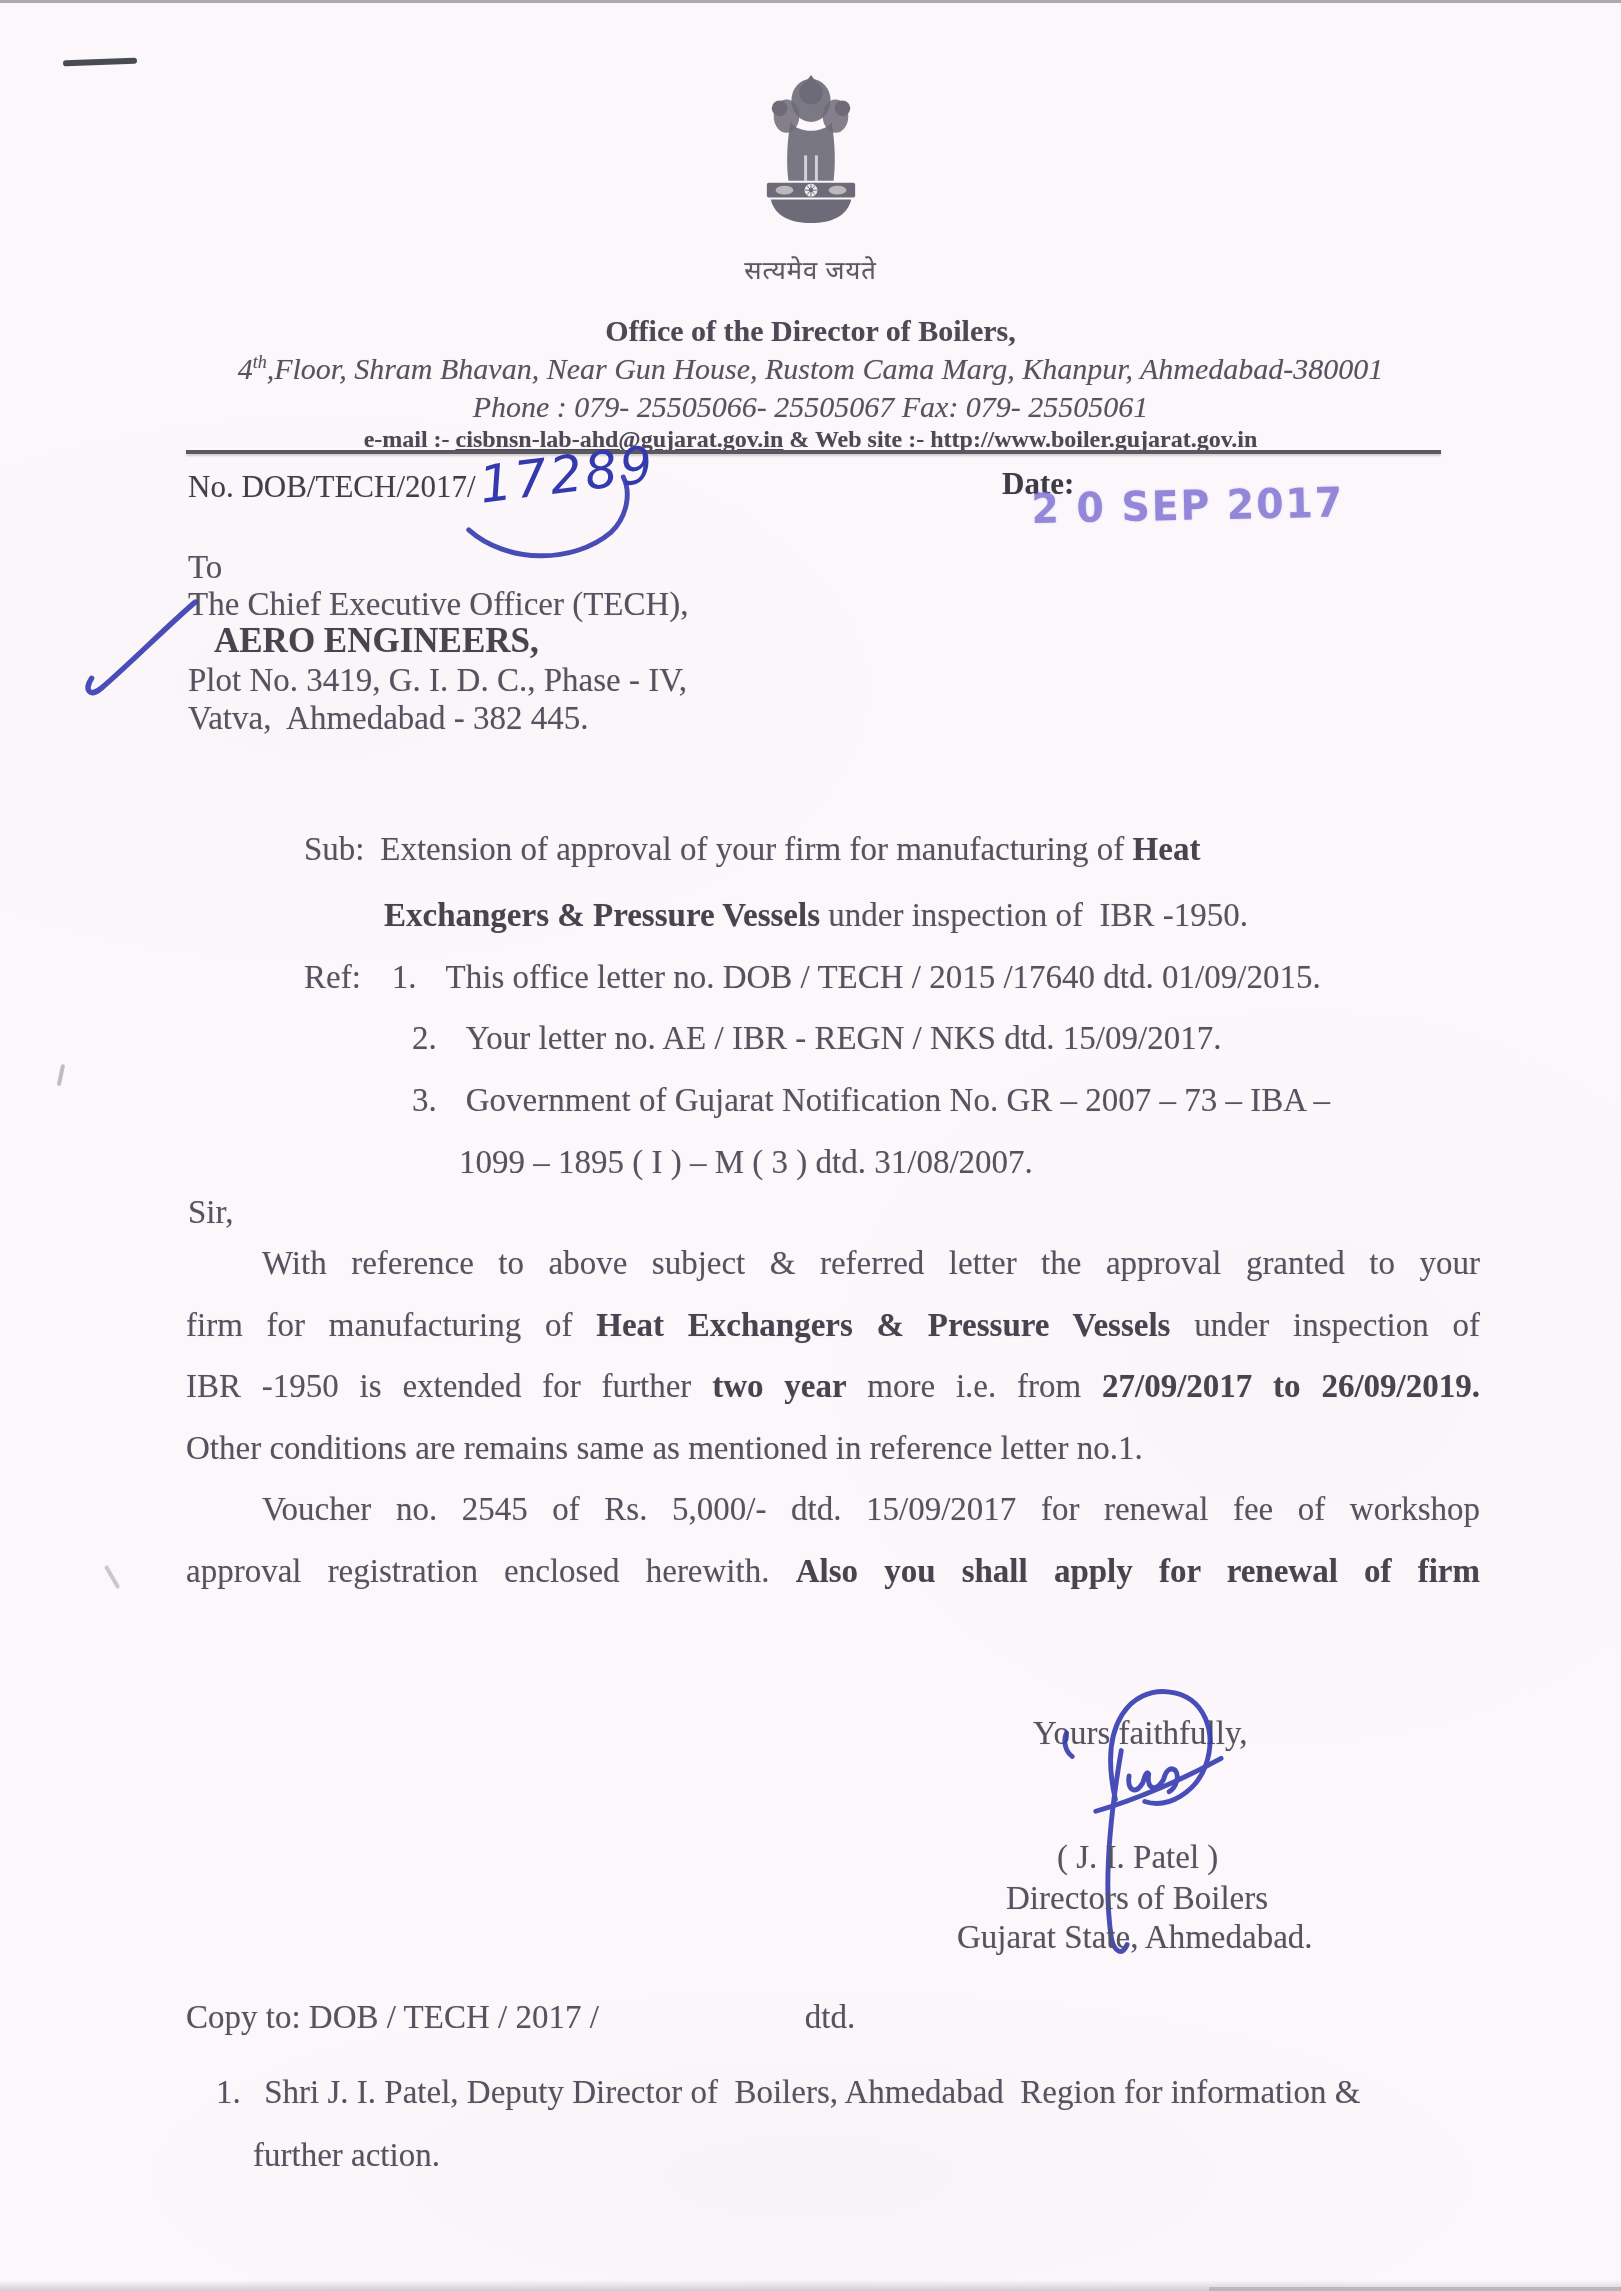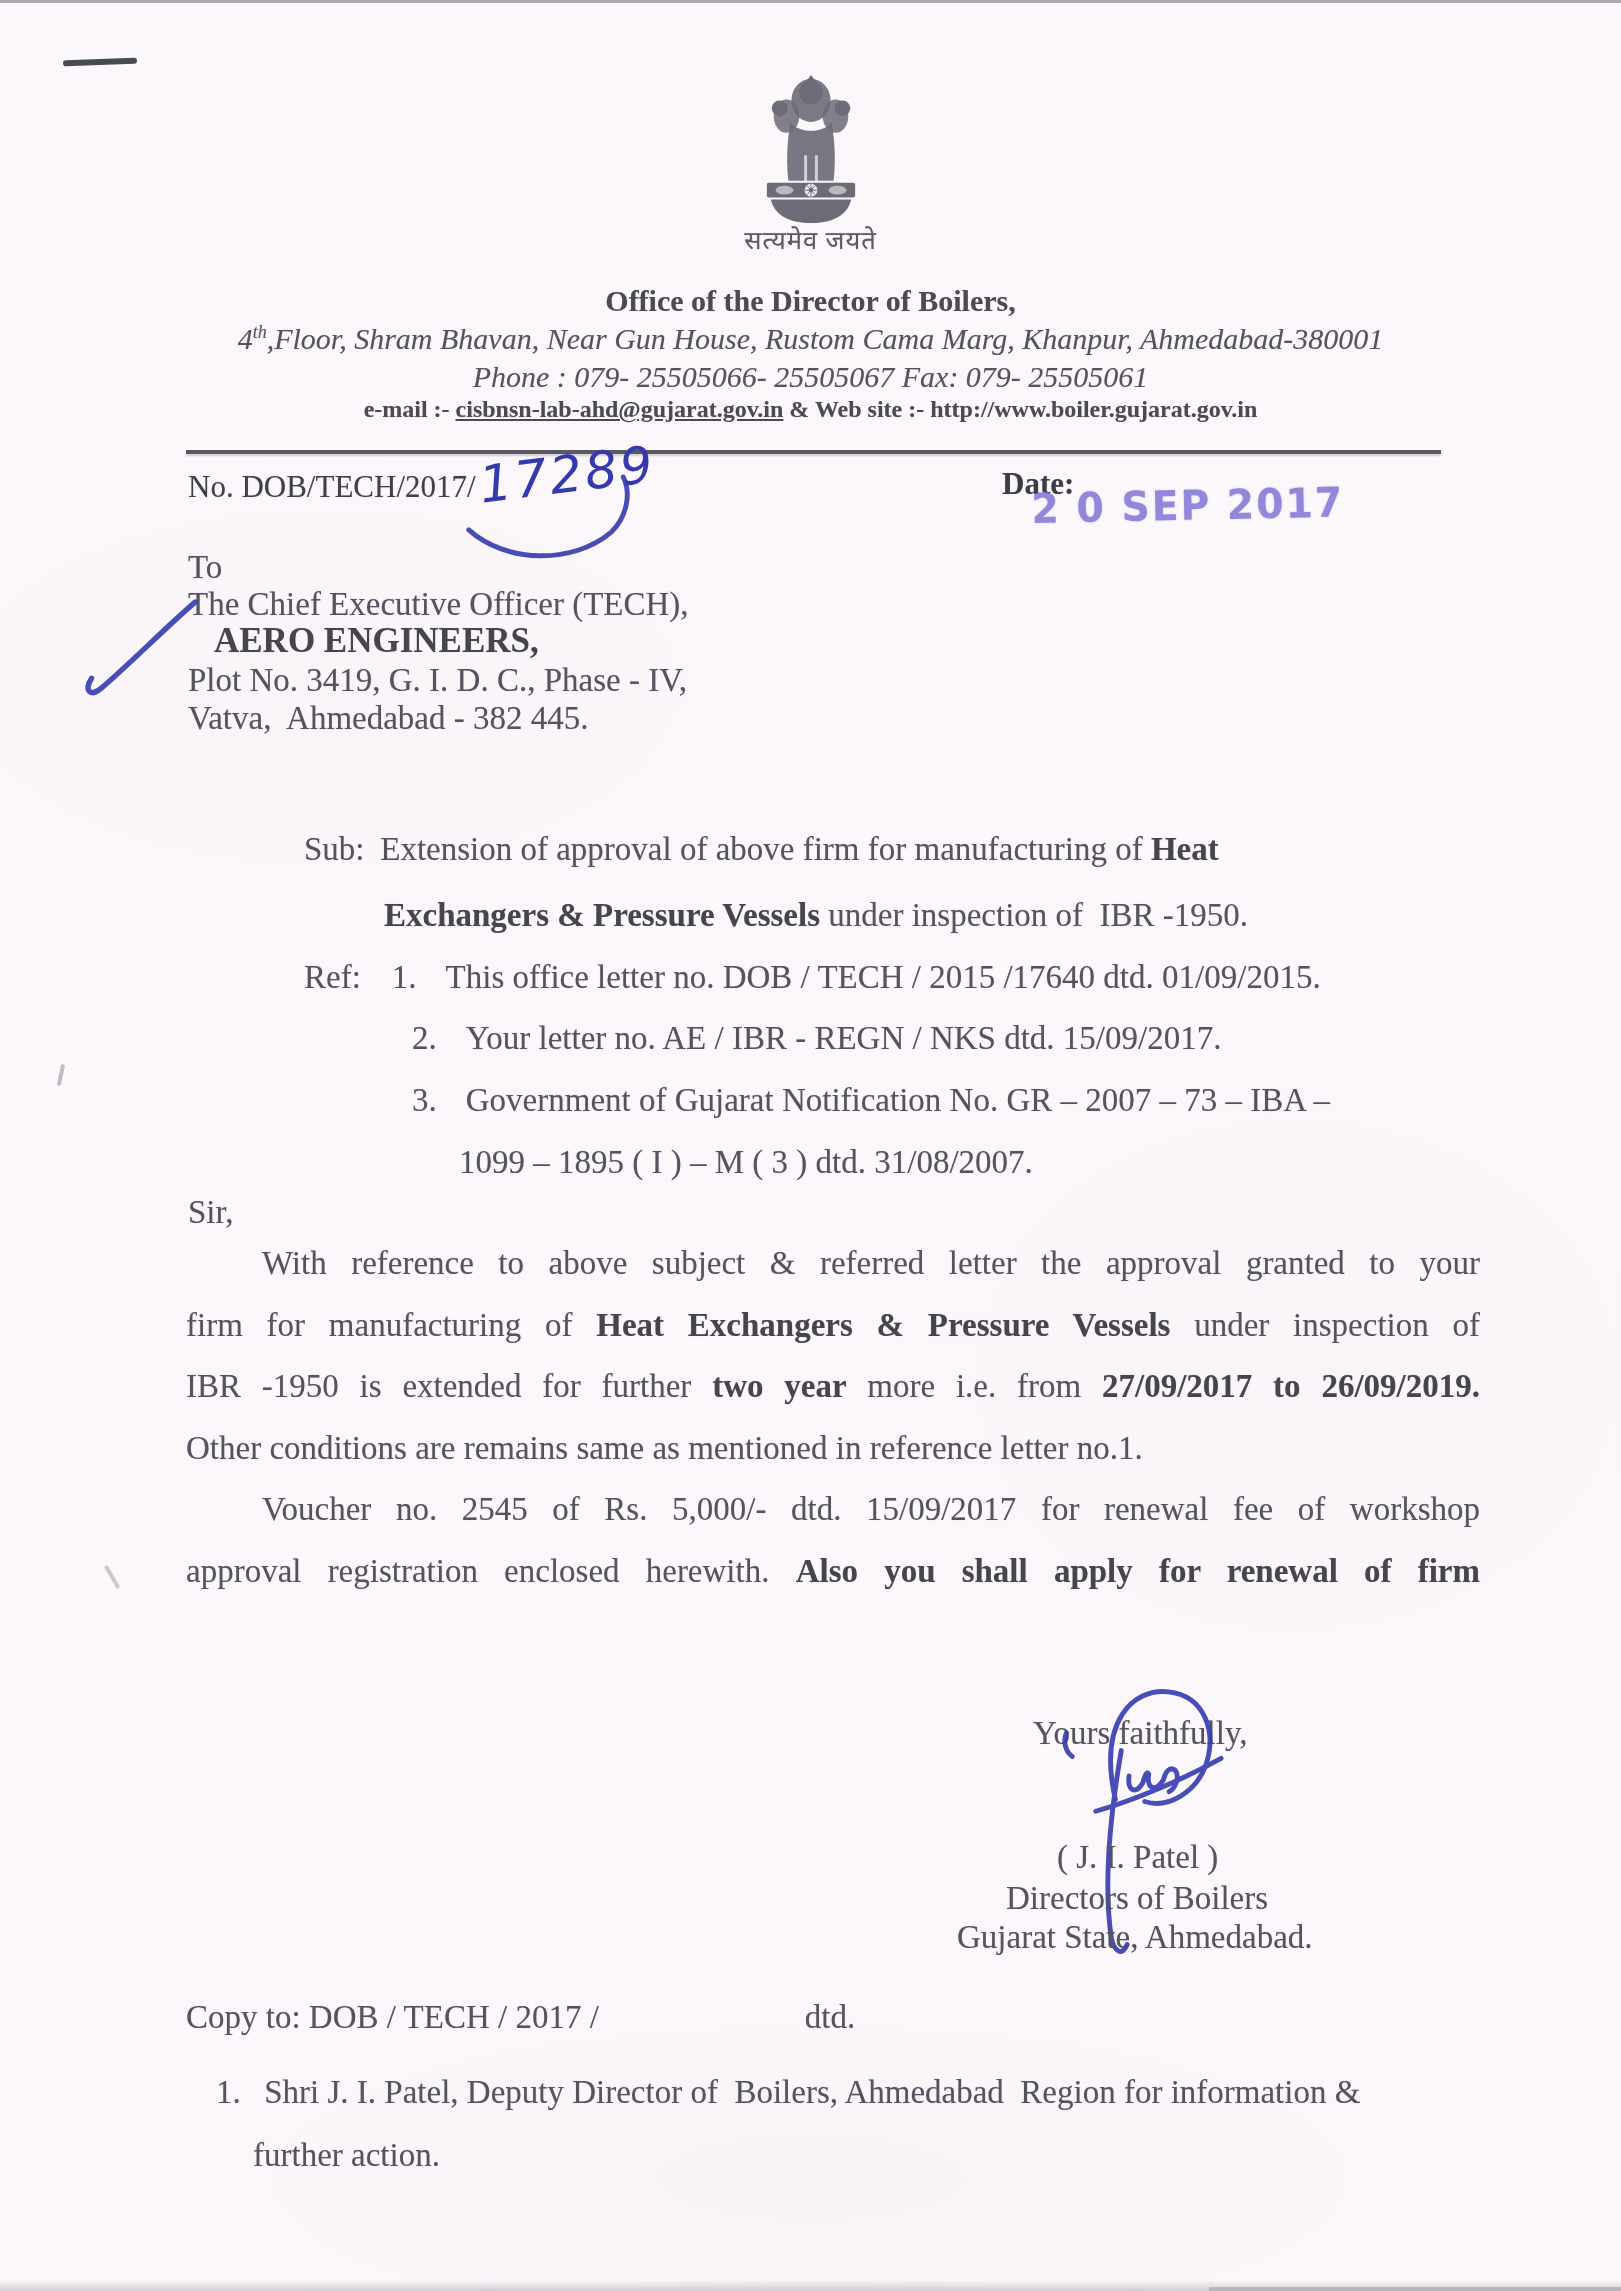--- a/index.html
+++ b/index.html
@@ -11,21 +11,21 @@
     background-image:
       radial-gradient(ellipse 588px 294px at 20% 30%, rgba(214,204,216,0.05), transparent),
       radial-gradient(ellipse 490px 392px at 80% 60%, rgba(214,204,216,0.06), transparent),
       radial-gradient(ellipse 686px 196px at 50% 95%, rgba(200,196,204,0.08), transparent);
     overflow:hidden;
     font-family:"Liberation Serif", serif;
     color:#54535f;
   }
   .t{position:absolute;line-height:1.22;white-space:pre;font-size:33px;
      text-shadow:0 0 1px rgba(84,83,95,0.30);}
-  .c{left:0;width:1621px;text-align:center;}
+  .c{left:0;width:1621px;text-align:center;margin-top:30px;}
   .bold{font-weight:bold;color:#46454f;}
   .jl{white-space:normal;text-align:justify;text-align-last:justify;box-sizing:border-box;}
   .topline{position:absolute;left:0;top:0;width:1621px;height:2.9px;background:#928f95;opacity:.75;}
   .dash{position:absolute;left:63px;top:59px;width:74px;height:5.9px;background:#484b51;
         border-radius:2.9px;transform:rotate(-2deg);}
   .rule{position:absolute;left:186px;top:450px;width:1255px;height:3.9px;background:#5a5961;
         box-shadow:0 2px 2px rgba(90,89,97,0.25);}
   .motto{font-size:25.5px;color:#5b5a64;letter-spacing:1px;}
   .office{font-size:30px;font-weight:bold;color:#4a4954;}
   .addr{font-size:30px;font-style:italic;}
@@ -99,21 +99,21 @@
 
   <div class="t" style="left:188px;top:547px;">To</div>
   <div class="t" style="left:188px;top:584px;">The Chief Executive Officer (TECH),</div>
   <div class="t bold aero" style="left:182px;top:620px;margin-left:32px;">AERO ENGINEERS,</div>
   <div class="t" style="left:188px;top:660px;">Plot No. 3419, G. I. D. C., Phase - IV,</div>
   <div class="t" style="left:188px;top:698px;">Vatva,  Ahmedabad - 382 445.</div>
   <svg style="position:absolute;left:76px;top:596px;" width="127" height="110" viewBox="0 0 130 112">
     <path d="M122,6 C96,28 52,72 26,94 C14,104 8,96 16,84" stroke="#353bb0" stroke-width="5.5" fill="none" stroke-linecap="round" opacity=".9"></path>
   </svg>
 
-  <div class="t" style="left:304px;top:829px;"><span>Sub:</span><span style="margin-left:15.7px;">Extension of approval of above firm for manufacturing of </span><span class="bold">Heat</span></div>
+  <div class="t" style="left:304px;top:829px;"><span>Sub:</span><span style="margin-left:15.7px;">Extension of approval of your firm for manufacturing of </span><span class="bold">Heat</span></div>
   <div class="t" style="left:384px;top:895px;"><span class="bold">Exchangers &amp; Pressure Vessels</span><span> under inspection of  IBR -1950.</span></div>
 
   <div class="t" style="left:304px;top:957px;"><span>Ref:</span><span style="margin-left:31px;">1.</span><span style="margin-left:29px;">This office letter no. DOB / TECH / 2015 /17640 dtd. 01/09/2015.</span></div>
   <div class="t" style="left:412px;top:1018px;"><span>2.</span><span style="margin-left:29px;">Your letter no. AE / IBR - REGN / NKS dtd. 15/09/2017.</span></div>
   <div class="t" style="left:412px;top:1080px;"><span>3.</span><span style="margin-left:29px;">Government of Gujarat Notification No. GR – 2007 – 73 – IBA –</span></div>
   <div class="t" style="left:459px;top:1142px;">1099 – 1895 ( I ) – M ( 3 ) dtd. 31/08/2007.</div>
 
   <div class="t" style="left:188px;top:1192px;">Sir,</div>
 
   <div class="t jl" style="left:186px;top:1243px;width:1294px;padding-left:76px;">With reference to above subject &amp; referred letter the approval granted to your</div>

